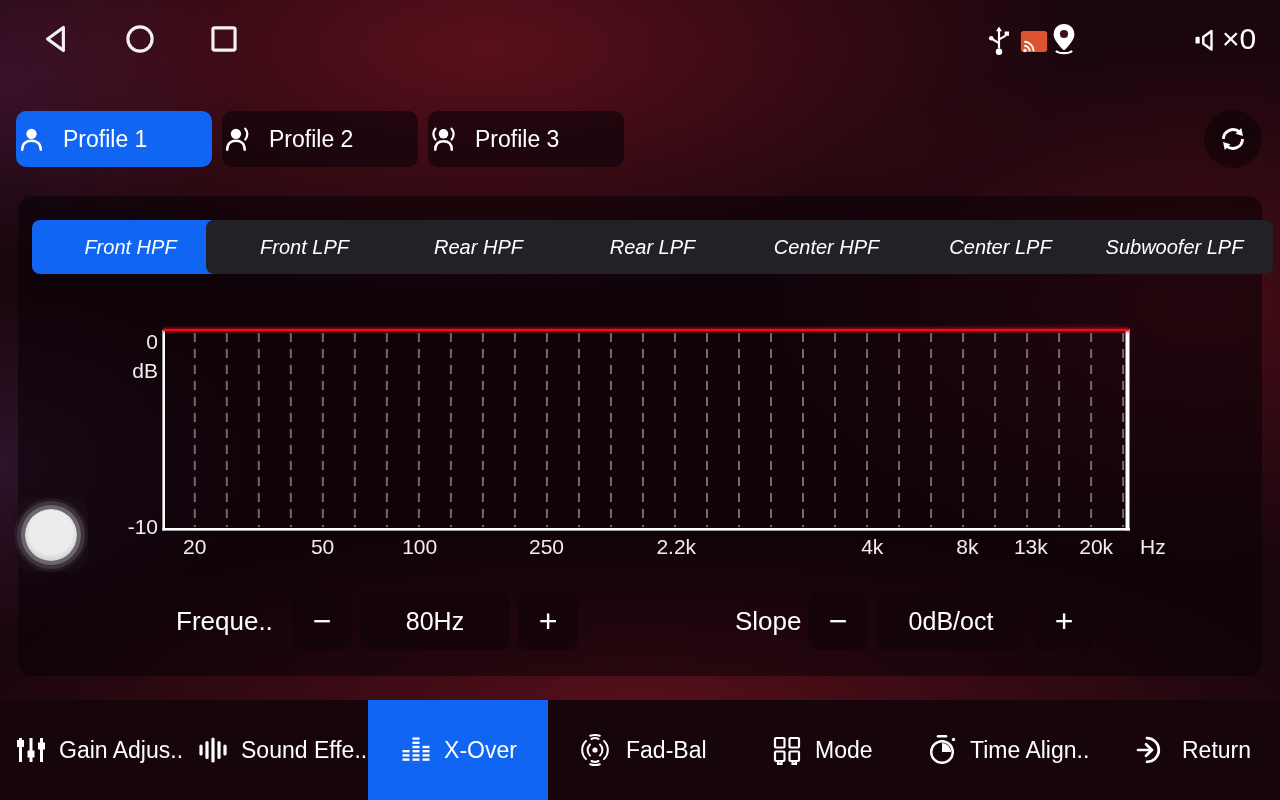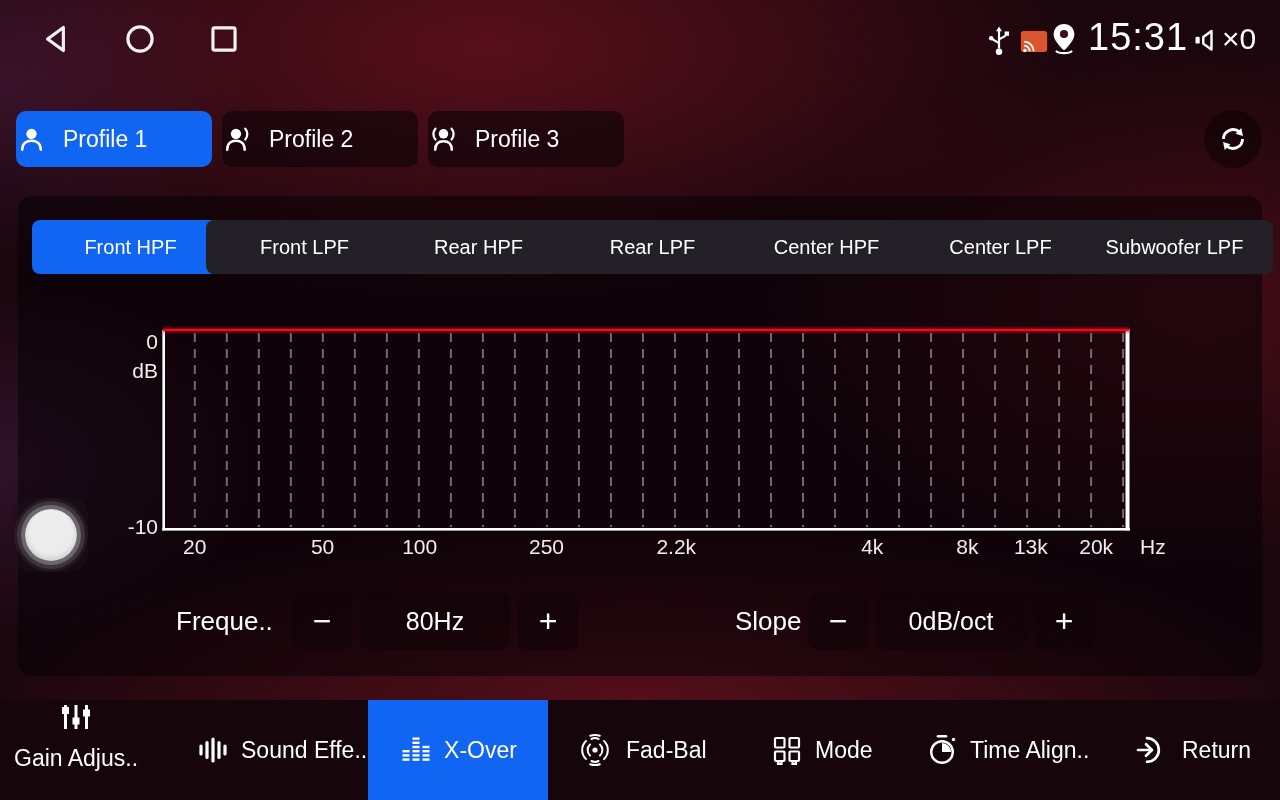--- a/index.html
+++ b/index.html
@@ -30,21 +30,21 @@
   .profile-btn.active{background:var(--accent,#1065f3);}
   .round-btn{
     position:absolute;top:110px;left:1204px;width:58px;height:58px;border-radius:50%;
     background:rgba(0,0,0,.42);display:flex;align-items:center;justify-content:center;cursor:pointer;
   }
   
   .panel{position:absolute;left:18px;top:196px;width:1244px;height:480px;border-radius:14px;background:rgba(6,2,6,.52);}
   .ftab{
     position:absolute;top:220px;height:54px;width:197px;border-radius:8px;
     background:#232127;display:flex;align-items:center;justify-content:center;
-    font-size:20px;cursor:pointer;white-space:nowrap;
+    font-size:20px;cursor:pointer;white-space:nowrap;font-style:italic;
   }
   .ftab.active{background:var(--accent,#1065f3);}
   
   .ctl-label{position:absolute;top:592px;height:58px;display:flex;align-items:center;font-size:26px;}
   .stepper{
     position:absolute;top:592px;width:60px;height:58px;border-radius:10px;background:rgba(16,3,9,.6);
     display:flex;align-items:center;justify-content:center;font-size:32px;cursor:pointer;line-height:1;
   }
   .valuebox{
     position:absolute;top:592px;width:150px;height:58px;border-radius:10px;background:rgba(16,3,9,.6);
@@ -106,21 +106,20 @@
         <circle cx="4.6" cy="18.8" r="1.6" fill="#fff"></circle>
       </svg>
     </div>
     <div class="abs" style="left:1050px;top:22px;">
       <svg width="28" height="33" viewBox="0 0 26 30">
         <path d="M13 1.5 C7.4 1.5 3.4 5.8 3.4 11.2 C3.4 17.6 13 26 13 26 C13 26 22.6 17.6 22.6 11.2 C22.6 5.8 18.6 1.5 13 1.5 Z" fill="#fff"></path>
         <circle cx="13" cy="10.8" r="3.8" fill="#40101a"></circle>
         <path d="M5.5 26.5 a8 3.2 0 0 0 15 0" fill="none" stroke="#fff" stroke-width="2"></path>
       </svg>
     </div>
-    <div class="time">15:31</div>
     <div class="abs" style="left:1190px;top:25px;">
       <svg width="30" height="30" viewBox="0 0 24 30">
         <rect x="2.5" y="11.8" width="4.2" height="6.8" rx="1.2" fill="#fff"></rect>
         <path d="M10.3 12 L18.5 6 V 24.5 L10.3 18.8 Z" fill="none" stroke="#fff" stroke-width="2.4" stroke-linejoin="round"></path>
       </svg>
     </div>
     <div class="voltext">×0</div>
   </div>
 
   <div class="profile-btn active" style="left:16px;">
@@ -238,21 +237,21 @@
   <div class="stepper" style="left:292px;">−</div>
   <div class="valuebox" style="left:360px;">80Hz</div>
   <div class="stepper" style="left:518px;">+</div>
 
   <div class="ctl-label" style="left:735px;">Slope</div>
   <div class="stepper" style="left:808px;">−</div>
   <div class="valuebox" style="left:876px;">0dB/oct</div>
   <div class="stepper" style="left:1034px;">+</div>
 
   <div class="bottombar">
-    <div class="nav-item" style="left:14px;flex-direction:column;">
+    <div class="nav-item" style="left:14px;">
       <svg width="34" height="34" viewBox="0 0 34 34">
         <rect x="5" y="5" width="3" height="24" fill="#fff"></rect>
           <rect x="15.5" y="5" width="3" height="24" fill="#fff"></rect>
           <rect x="26" y="5" width="3" height="24" fill="#fff"></rect>
         <rect x="3" y="7" width="7" height="7" fill="#fff"></rect>
           <rect x="13.5" y="17.5" width="7" height="7" fill="#fff"></rect>
           <rect x="24" y="9.5" width="7" height="7" fill="#fff"></rect>
       </svg>
       <span>Gain Adjus..</span>
     </div>

